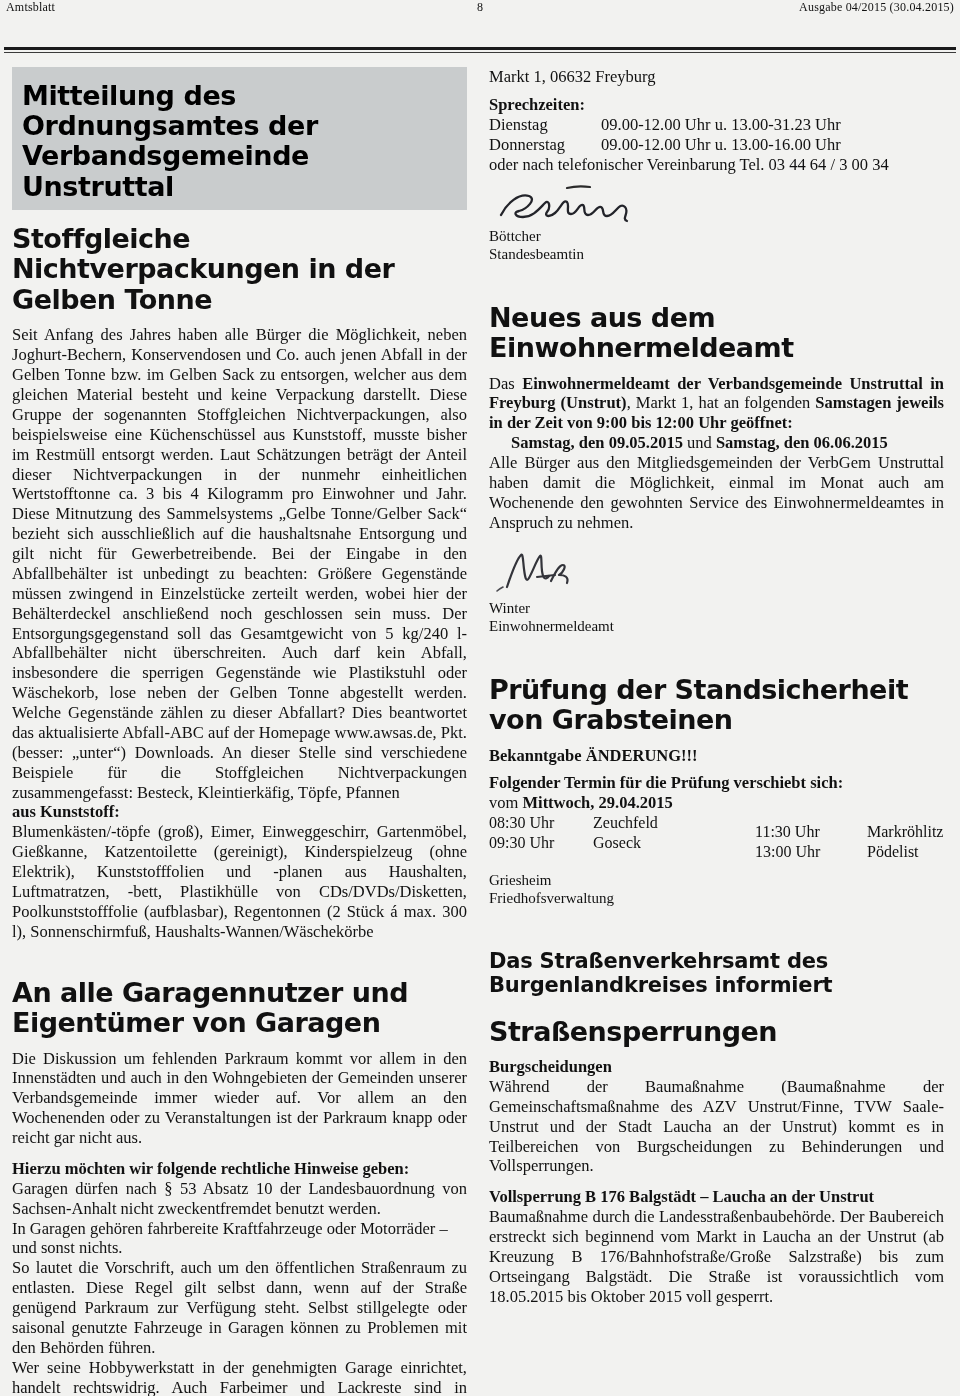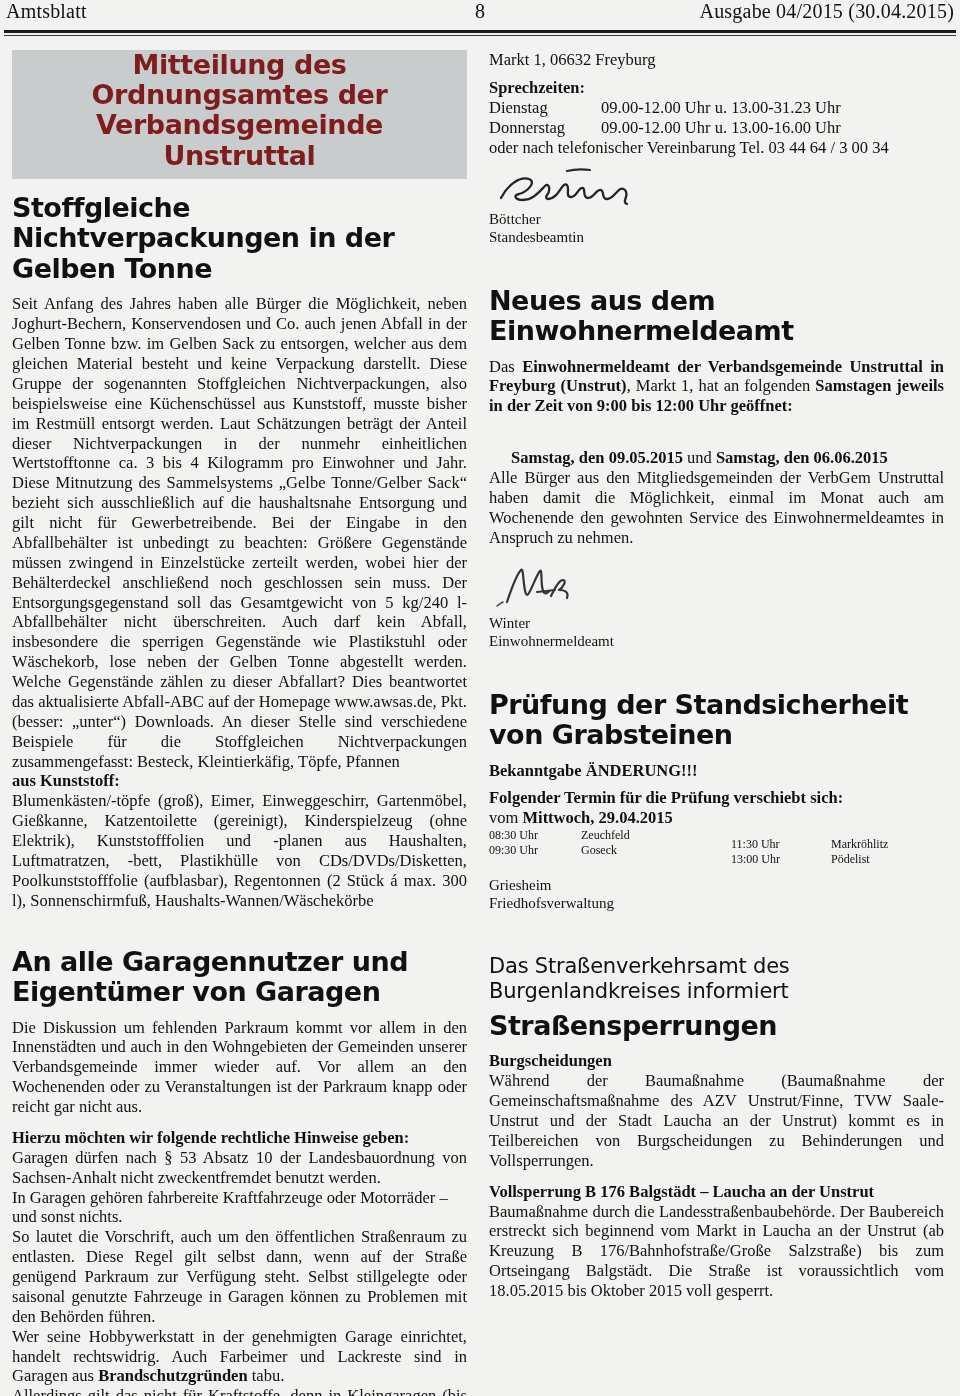--- a/index.html
+++ b/index.html
@@ -13,26 +13,26 @@
   .page{
     position:relative;
     width:960px;height:1396px;
     box-sizing:border-box;
     background:#f2f2f0;
   }
 
   
   .masthead{
     position:relative;
-    height:30px;
+    height:47px;
     padding:0 6px;
     box-sizing:border-box;
     display:flex;align-items:flex-start;
     font-family:"Liberation Serif", serif;
-    font-size:20px;
+    font-size:12px;
     letter-spacing:.2px;
   }
   .masthead .mh-left{flex:0 0 auto;}
   .masthead .mh-center{
     position:absolute;left:0;right:0;text-align:center;
     pointer-events:none;
   }
   .masthead .mh-right{margin-left:auto;}
   .rule-thick{
     height:3px;background:#1b1b1b;margin:0 4px 0 4px;
@@ -51,42 +51,41 @@
   .col{width:455px;}
   .col-right{width:455px;}
 
   
   .box-title{
     background:#c9cccd;
     font-family:"DejaVu Sans", sans-serif;
     font-weight:bold;
     font-size:27px;
     line-height:1.12;
-    text-align:center;
-    padding:0 10px 8px 10px;
+    padding:14px 10px 8px 10px;
     letter-spacing:-0.4px;
-    color:#7f1d1d;
+    color:#000000;
   }
   .h-main{
     font-family:"DejaVu Sans", sans-serif;
     font-weight:bold;
     font-size:27px;
     line-height:1.13;
     letter-spacing:-0.5px;
     margin:14px 0 10px 0;
     color:#111;
   }
   .h-main.tight{margin-top:10px;}
   .h-sub{
     font-family:"DejaVu Sans", sans-serif;
-    font-weight:normal;
+    font-weight:bold;
     font-size:21px;
     line-height:1.16;
     letter-spacing:-0.2px;
-    margin:16px 0 8px 0;
+    margin:16px 0 19px 0;
     color:#111;
   }
 
   
   p,.txt{
     font-size:16.5px;
     line-height:1.205;
     margin:0 0 0 0;
     text-align:justify;
     -webkit-hyphens:auto;hyphens:auto;
@@ -98,23 +97,23 @@
   .spacer-s{height:8px;}
   .spacer-l{height:26px;}
 
   
   .sig{display:block;margin:6px 0 2px 4px;}
 
   
   .sched{
     display:grid;
     grid-template-columns:92px 150px 100px 110px;
-    font-size:12px;
+    font-size:16px;
     line-height:1.21;
-    column-gap:0;
+    column-gap:12px;
   }
   .sched .c-time{grid-column:1;}
   .sched .c-place{grid-column:2;}
   .sched .c-time2{grid-column:3;}
   .sched .c-place2{grid-column:4;}
   .sched .r1{grid-row:1;}
   .sched .r2{grid-row:2;}
   .sched .r1b{grid-row:1;align-self:end;position:relative;top:9px;}
   .sched .r2b{grid-row:2;position:relative;top:9px;}
 </style>
@@ -197,21 +196,21 @@
       <p class="sig-name">Standesbeamtin</p>
 
       <div class="spacer-l"></div>
 
       <div class="h-main">Neues aus dem Einwohnermeldeamt</div>
 
       <p class="txt">
         <span>Das </span><span class="b">Einwohnermeldeamt der Verbandsgemeinde Unstruttal in Freyburg (Unstrut)</span><span>, Markt 1, hat an folgenden </span><span class="b">Samstagen jeweils in der Zeit von 9:00 bis 12:00 Uhr geöffnet:</span>
       </p>
 
-      <p class="txt nojust" style="text-indent:22px;margin-top:32px;">
+      <p class="txt nojust" style="text-indent:22px;">
         <span class="b">Samstag, den 09.05.2015</span><span> und </span><span class="b">Samstag, den 06.06.2015</span>
       </p>
 
       <p class="txt">Alle Bürger aus den Mitgliedsgemeinden der VerbGem Unstruttal haben damit die Möglichkeit, einmal im Monat auch am Wochenende den gewohnten Service des Einwohnermeldeamtes in Anspruch zu nehmen.</p>
 
       <svg class="sig" width="110" height="50" viewBox="0 0 110 50" style="margin-top:14px;">
         <path d="M4 44 C6 42, 8 41, 10 40" stroke="#4a4a50" stroke-width="1.6" fill="none" stroke-linecap="round"></path>
         <path d="M14 40 C18 28, 24 12, 28 8 C30 6, 30 14, 31 22 C32 30, 33 36, 36 31
                  C40 24, 44 12, 47 9 C49 7, 48 16, 49 24 C50 31, 52 34, 56 29" stroke="#33343a" stroke-width="2.2" fill="none" stroke-linecap="round" stroke-linejoin="round"></path>
         <path d="M44 30 L62 28" stroke="#33343a" stroke-width="2" fill="none" stroke-linecap="round"></path>

